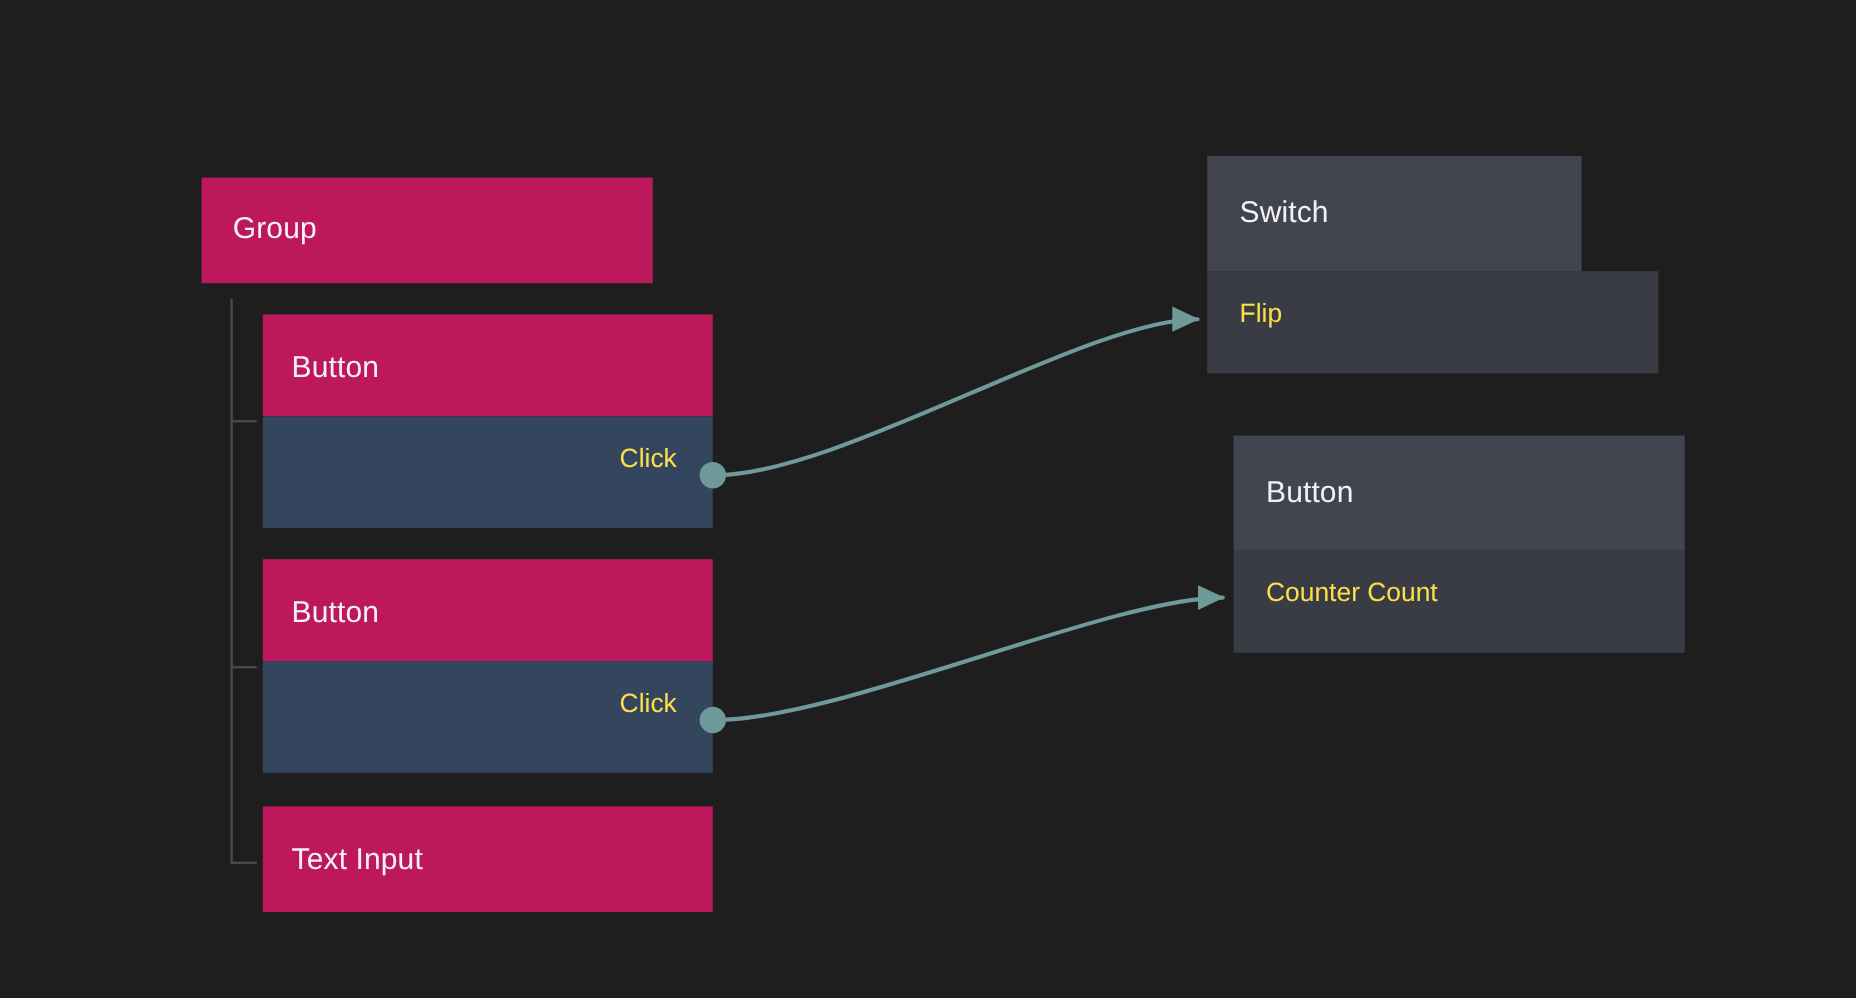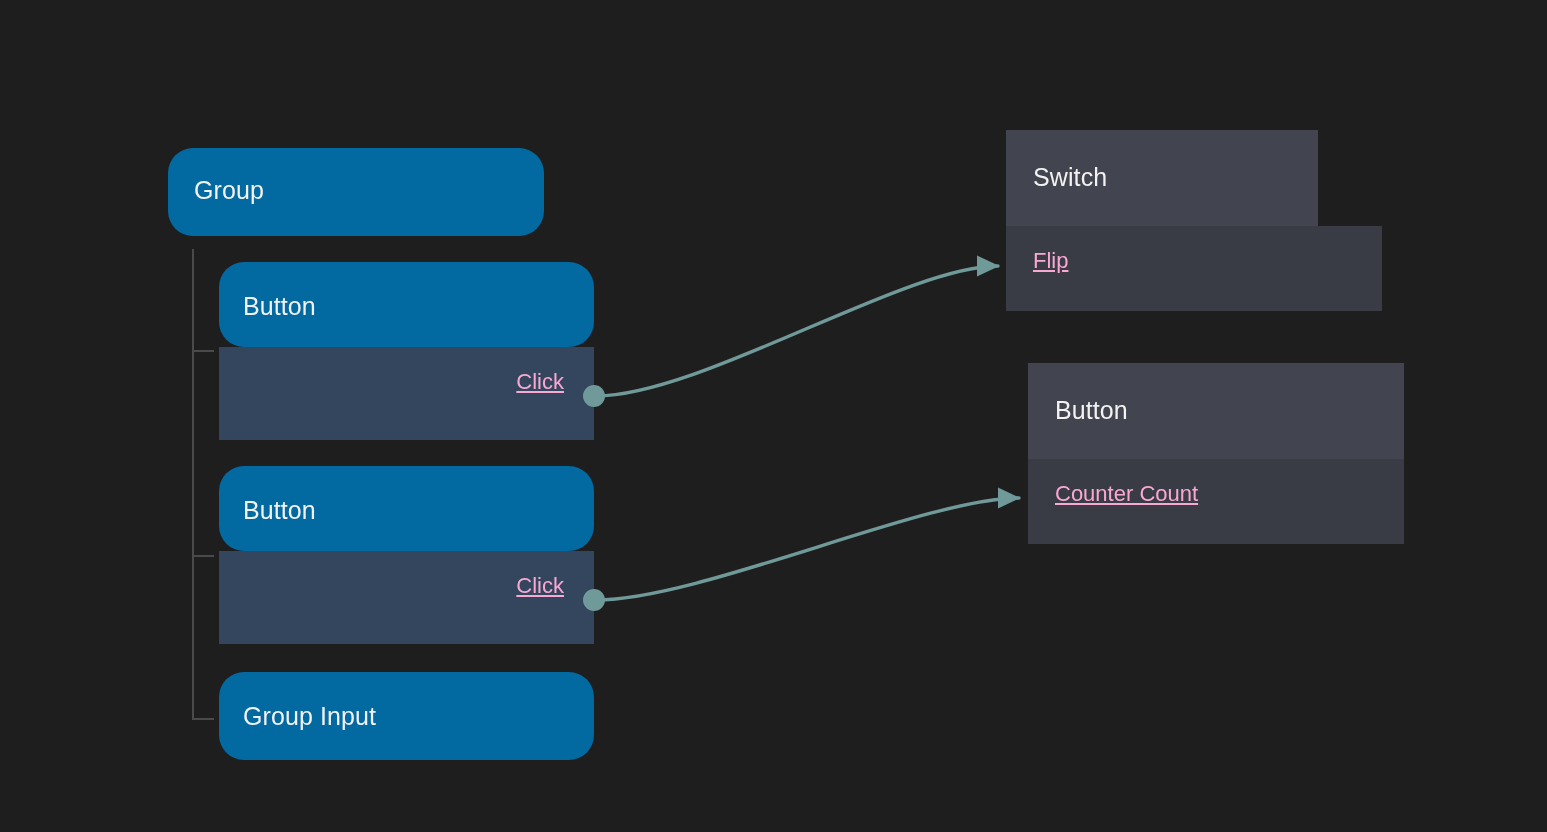--- a/index.html
+++ b/index.html
@@ -60,30 +60,28 @@
   }
   .node-title {
     font-size: 25px;
     color: #f2f2f2;
     letter-spacing: 0.1px;
     white-space: nowrap;
     position: absolute;
   }
   .node-row-label {
     font-size: 22px;
-    color: #f9a8d4;
+    color: #fde047;
     white-space: nowrap;
     position: absolute;
-    text-decoration: underline;
   }
 
   
   .node-blue .hdr {
-    background: #0369a1;
-    border-radius: 25px;
+    background: #be185d;
   }
   .node-blue .bdy {
     background: #34455e;
   }
 
   
   .node-gray .hdr {
     background: #42454f;
   }
   .node-gray .bdy {
@@ -143,21 +141,21 @@
       <span class="node-title" style="left:24px; top:30px;">Button</span>
     </div>
     <div class="node-section bdy" style="width:375px; height:93px;">
       <span class="node-row-label" style="right:30px; top:22px;">Click</span>
     </div>
     <span class="port-dot" style="left:364px; top:123px;"></span>
   </div>
 
   <div class="node node-blue" style="left:219px; top:672px; width:375px; height:88px;">
     <div class="node-section hdr" style="width:375px; height:88px;">
-      <span class="node-title" style="left:24px; top:30px;">Group Input</span>
+      <span class="node-title" style="left:24px; top:30px;">Text Input</span>
     </div>
   </div>
 
   <div class="node node-gray" style="left:1006px; top:130px; width:376px; height:181px;">
     <div class="node-section hdr" style="width:312px; height:96px;">
       <span class="node-title" style="left:27px; top:33px;">Switch</span>
     </div>
     <div class="node-section bdy" style="width:376px; height:85px;">
       <span class="node-row-label" style="left:27px; top:22px;">Flip</span>
     </div>

